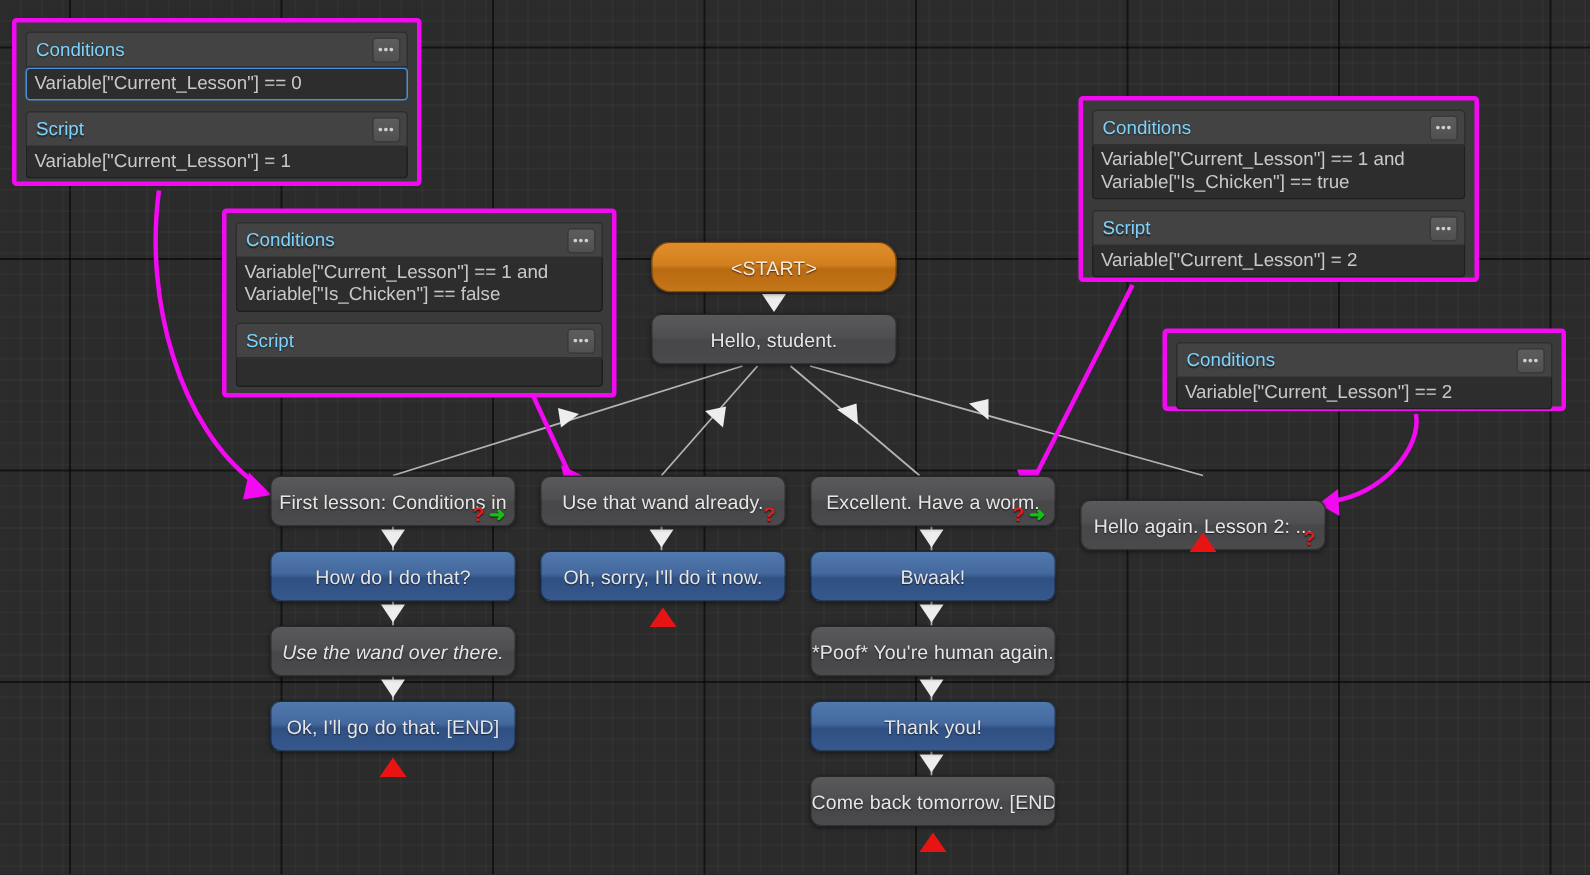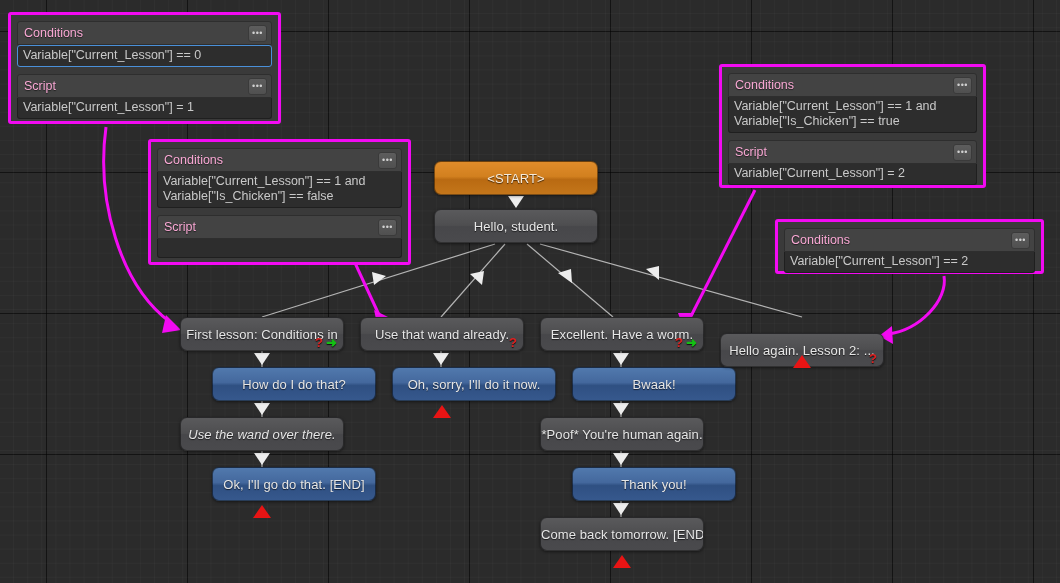--- a/index.html
+++ b/index.html
@@ -42,25 +42,25 @@
   }
   .node-label { white-space: nowrap; overflow: hidden; }
 
   .node.npc {
     background: linear-gradient(to bottom, #5a5a5c 0%, #4e4e50 48%, #47474a 52%, #4a4a4d 100%);
   }
   .node.player {
     background: linear-gradient(to bottom, #4a6fa5 0%, #3f6characters 0%, #456a9e 45%, #2f5486 55%, #35598c 100%);
     background: linear-gradient(to bottom, #5179ad 0%, #44689d 45%, #2f5082 55%, #36588d 100%);
     border: 1px solid rgba(0,0,0,0.5);
-    margin-left: 32px;
   }
   .node.start {
     background: linear-gradient(to bottom, #e08c2a 0%, #d2801f 45%, #b96a12 55%, #c4761a 100%);
     color: #f6ead9;
+    border-radius: 13px;
   }
 
   
   .flags {
     position: absolute;
     right: 6px; bottom: 1px;
     display: flex; align-items: center; gap: 3px;
     line-height: 1;
   }
   .flag-q {
@@ -95,21 +95,21 @@
     position: relative;
     background: #434343;
     border: 1px solid #2e2e2e;
     border-radius: 3px 3px 0 0;
     height: 24px;
     display: flex; align-items: center;
     padding: 0 6px;
   }
   .field-head .lbl {
     font-size: 12.5px;
-    color: #f9a8d4;
+    color: #7dd3fc;
     text-shadow: 0 1px 1px rgba(0,0,0,0.55);
   }
   .dots-btn {
     position: absolute;
     right: 4px; top: 3px;
     width: 19px; height: 17px;
     border-radius: 3px;
     background: linear-gradient(to bottom,#5d5d5d,#505050);
     border: 1px solid #3a3a3a;
     color: #d0d0d0;

